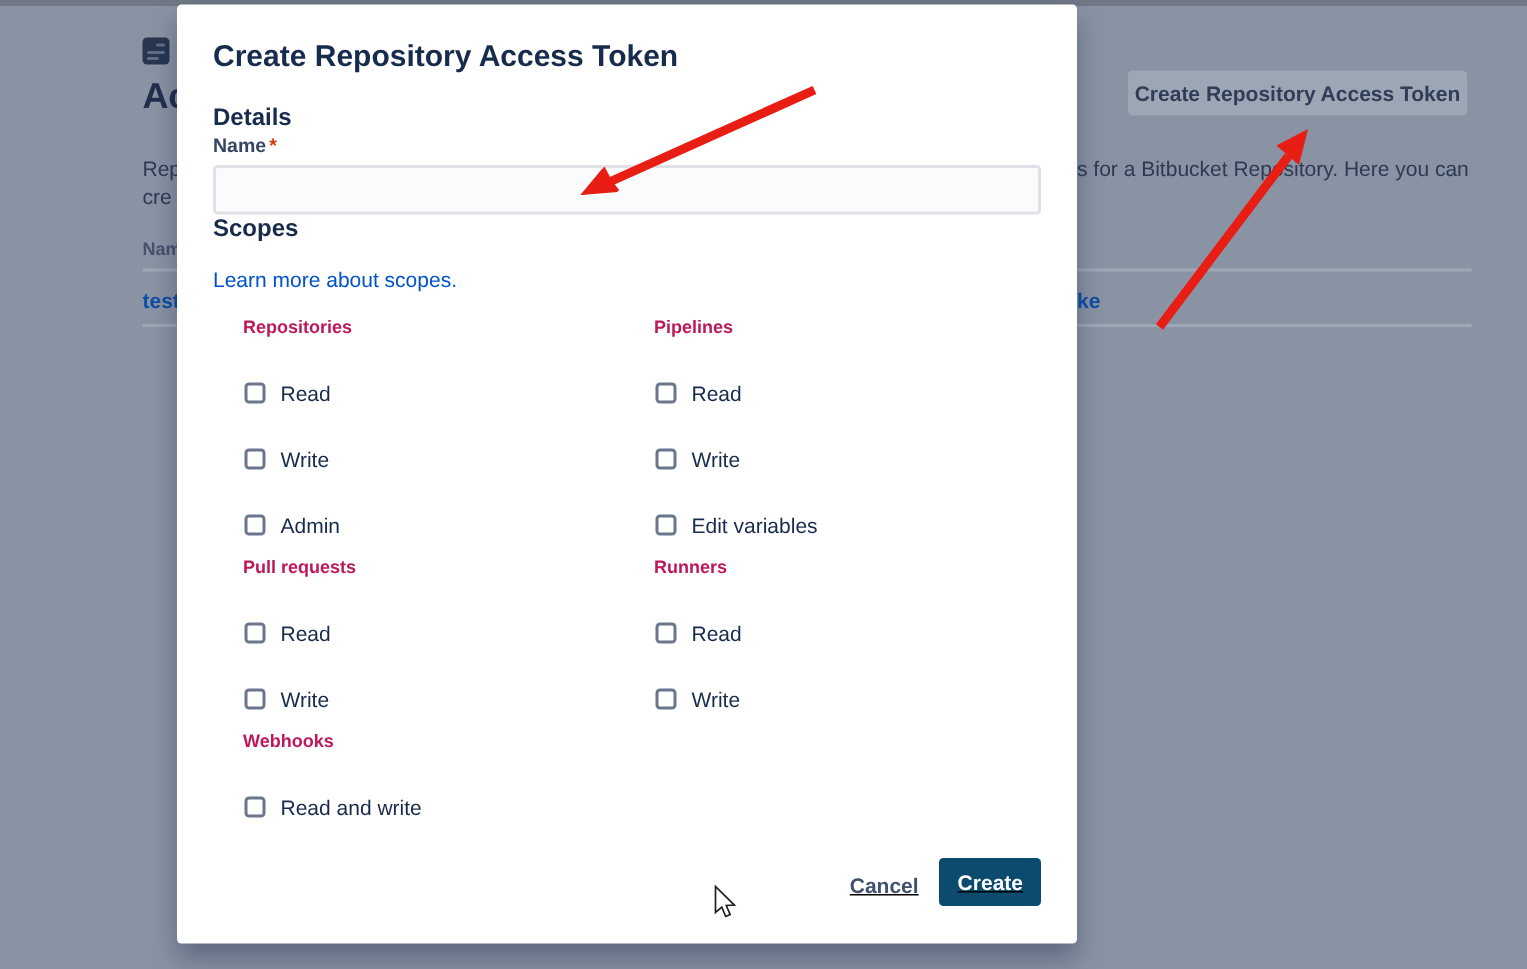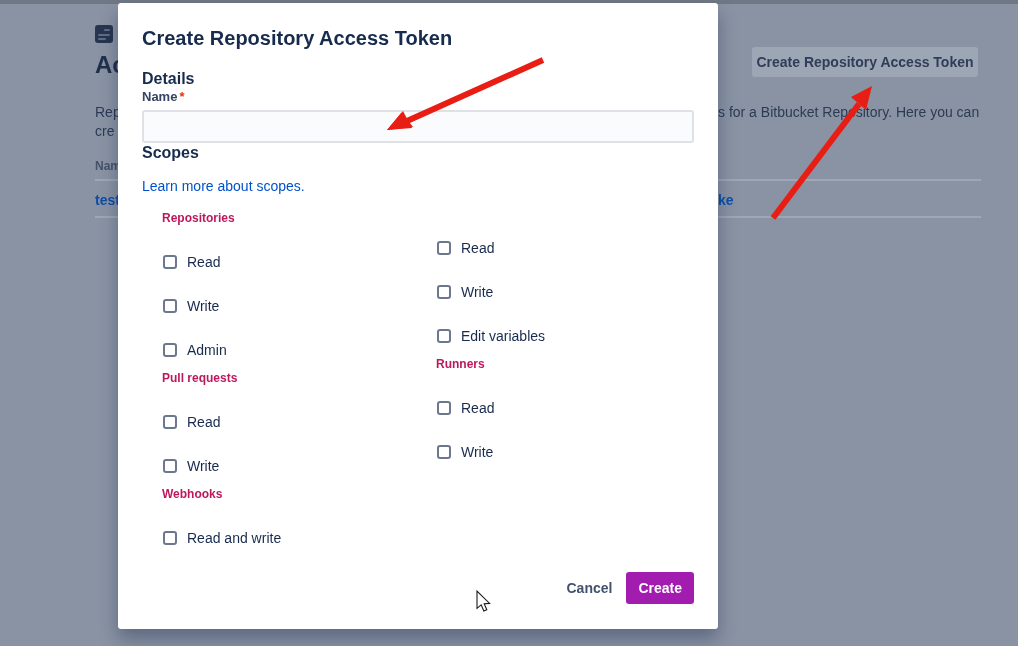--- a/index.html
+++ b/index.html
@@ -84,30 +84,30 @@
     margin: 30px 0 0 21px; height: 14px;
     display: flex; align-items: center; cursor: pointer;
   }
   .cb-box {
     width: 14px; height: 14px; flex: 0 0 14px;
     background: #FFFFFF; border: 2px solid #6B778C; border-radius: 3px;
   }
   .cb-label { margin-left: 10px; font-size: 14px; line-height: 14px; color: #172B4D; white-space: nowrap; }
 
   .modal-footer {
-    margin-top: 27px; display: flex; align-items: center; justify-content: flex-end;
+    margin-top: 27px; display: flex; align-items: flex-end; justify-content: flex-end; text-decoration: underline;
   }
   .cancel-btn {
     background: none; border: none; cursor: pointer;
     font-family: "Liberation Sans", sans-serif;
     font-size: 14px; font-weight: 600; color: #42526E; padding: 6px 10px;
   }
   .create-btn {
     margin-left: 4px; height: 32px; min-width: 66px; padding: 4px 12px;
-    background: #a21caf; border: none; border-radius: 3px; cursor: pointer;
+    background: #0c4a6e; border: none; border-radius: 3px; cursor: pointer;
     font-family: "Liberation Sans", sans-serif;
     font-size: 14px; font-weight: 700; color: #FFFFFF;
   }
 
   
   .annotations {
     position: absolute; left: 0; top: 0; width: 1018px; height: 646px;
     pointer-events: none; z-index: 50;
   }
 </style>
@@ -181,20 +181,21 @@
         <div class="scope-group-label">Webhooks</div>
         <div class="cb-row">
           <span class="cb-box"></span>
           <span class="cb-label">Read and write</span>
         </div>
       </div>
     </div>
 
     <div class="scope-col-right">
       <div class="scope-group">
+        <div class="scope-group-label">Pipelines</div>
         <div class="cb-row">
           <span class="cb-box"></span>
           <span class="cb-label">Read</span>
         </div>
         <div class="cb-row">
           <span class="cb-box"></span>
           <span class="cb-label">Write</span>
         </div>
         <div class="cb-row">
           <span class="cb-box"></span>

